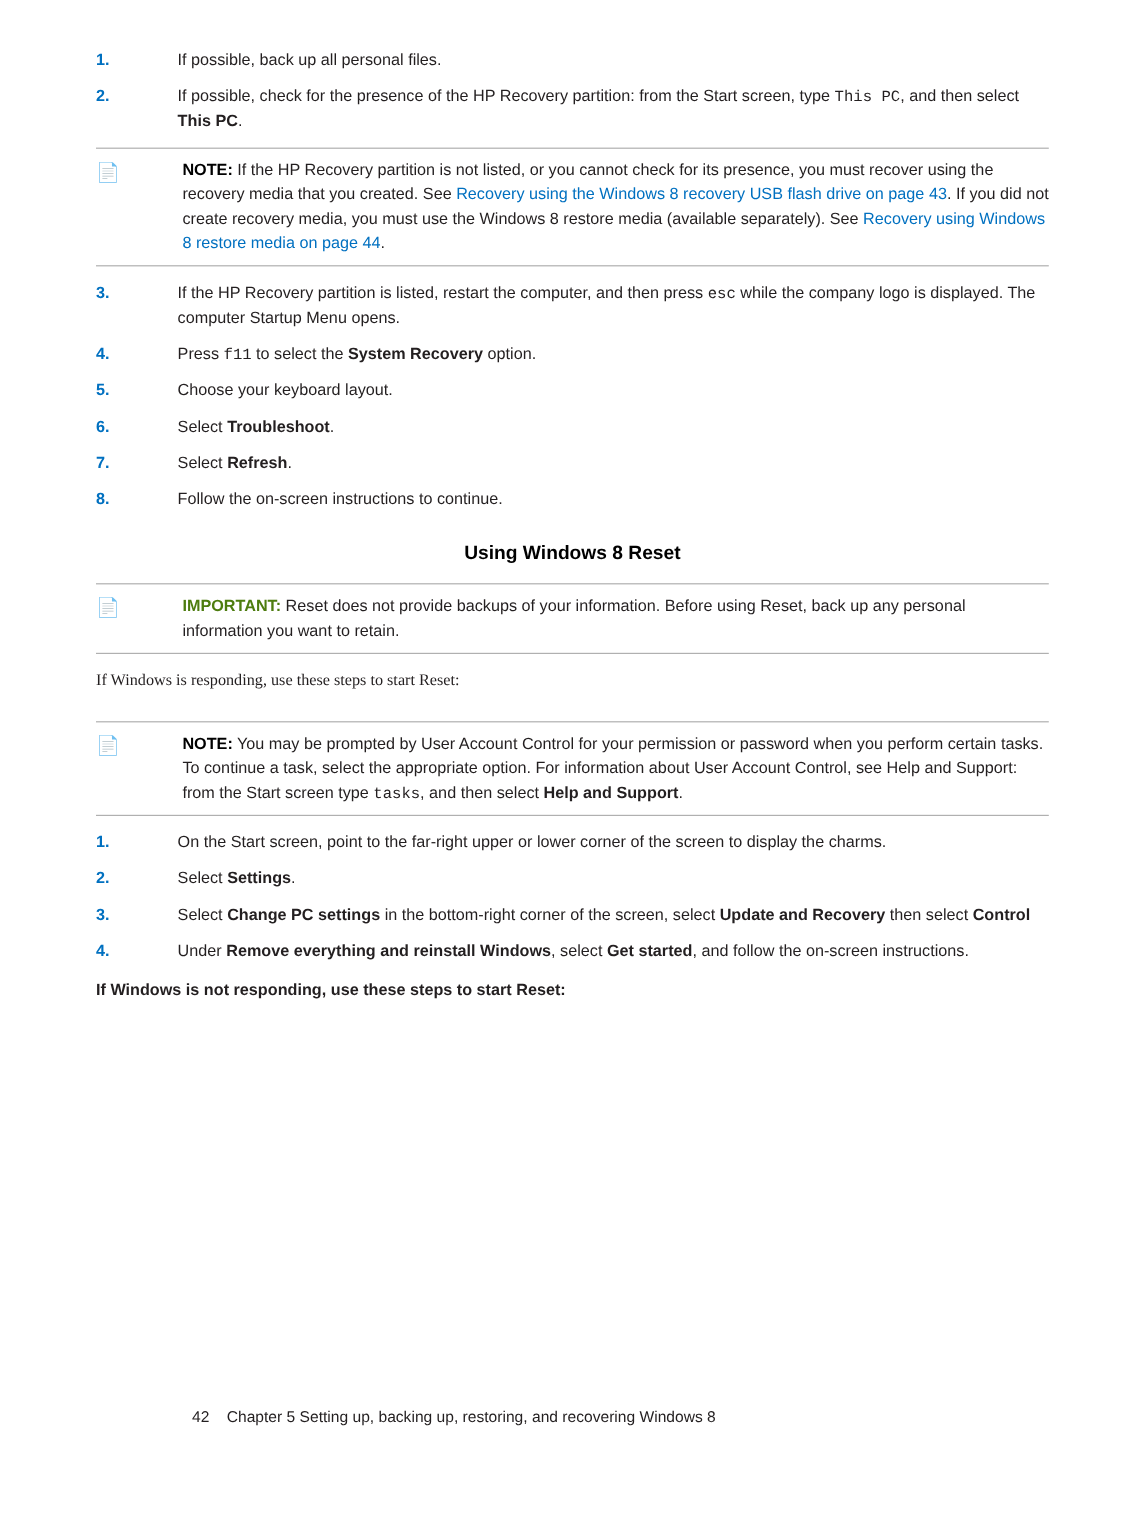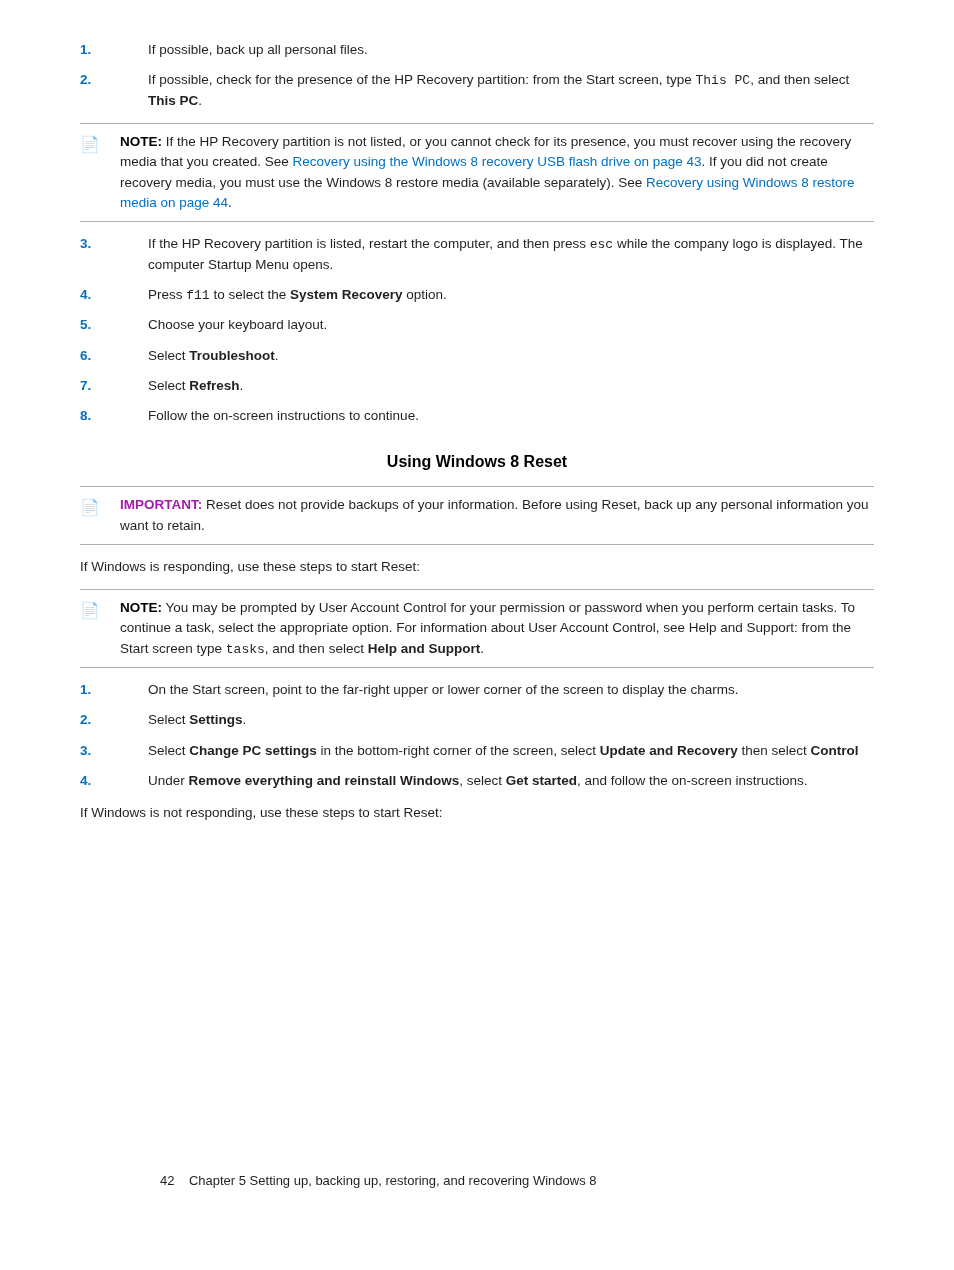--- a/index.html
+++ b/index.html
@@ -45,28 +45,29 @@
       min-width: 36px;
       font-size: 16px;
       margin-right: 4px;
       margin-top: 1px;
     }
     .note-label {
       font-weight: bold;
       font-size: 13.5px;
     }
     .note-label.important {
-      color: #a21caf;
+      color: #4d7c0f;
     }
     .note-label.note {
       color: #000;
     }
     .note-content {
       font-size: 13.5px;
       line-height: 1.5;
+      margin-left: 32px;
     }
     a {
       color: #0070c0;
       text-decoration: none;
     }
     .section-title {
       color: #000000;
       font-size: 16px;
       font-weight: bold;
       margin: 24px 0 12px 0;
@@ -164,21 +165,21 @@
 
   <h2 class="section-title">Using Windows 8 Reset</h2>
 
   <div class="note-box">
     <span class="note-icon">📄</span>
     <div class="note-content">
       <span class="note-label important">IMPORTANT:</span><span>   Reset does not provide backups of your information. Before using Reset, back up any personal information you want to retain.</span>
     </div>
   </div>
 
-  <p style="margin-bottom: 12px;">If Windows is responding, use these steps to start Reset:</p>
+  <p style="margin-bottom: 24px; font-family: Liberation Serif, serif;">If Windows is responding, use these steps to start Reset:</p>
 
   <div class="note-box">
     <span class="note-icon">📄</span>
     <div class="note-content">
       <span class="note-label note">NOTE:</span>
       <span>   You may be prompted by User Account Control for your permission or password when you perform certain tasks. To continue a task, select the appropriate option. For information about User Account Control, see Help and Support: from the Start screen type </span><code class="code-inline">tasks</code><span>, and then select </span><strong>Help and Support</strong><span>.</span>
     </div>
   </div>
 
   <ol class="step-list" style="margin-top: 6px;">
@@ -203,20 +204,20 @@
     </li>
 
     <li>
       <span class="step-num">4.</span>
       <span class="step-content">
         Under <strong>Remove everything and reinstall Windows</strong>, select <strong>Get started</strong>, and follow the on-screen instructions.
       </span>
     </li>
   </ol>
 
-  <p style="margin-top: 10px; margin-bottom: 16px;">If Windows is not responding, use these steps to start Reset:</p>
+  <p style="margin-top: 10px; margin-bottom: 16px; font-weight: bold;">If Windows is not responding, use these steps to start Reset:</p>
 
   <div class="footer">
     <span>42</span>&nbsp;&nbsp;&nbsp;
     <span>Chapter 5   Setting up, backing up, restoring, and recovering Windows 8</span>
   </div>
 
 </div>
 
 </body></html>

